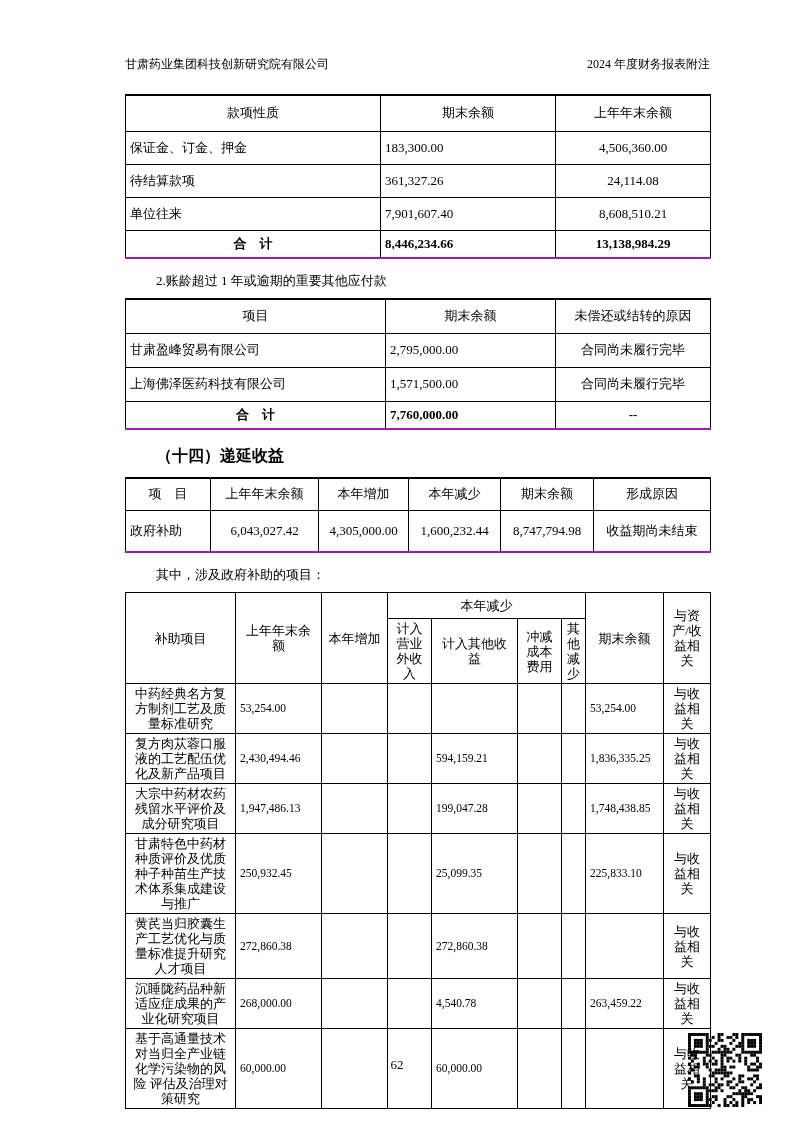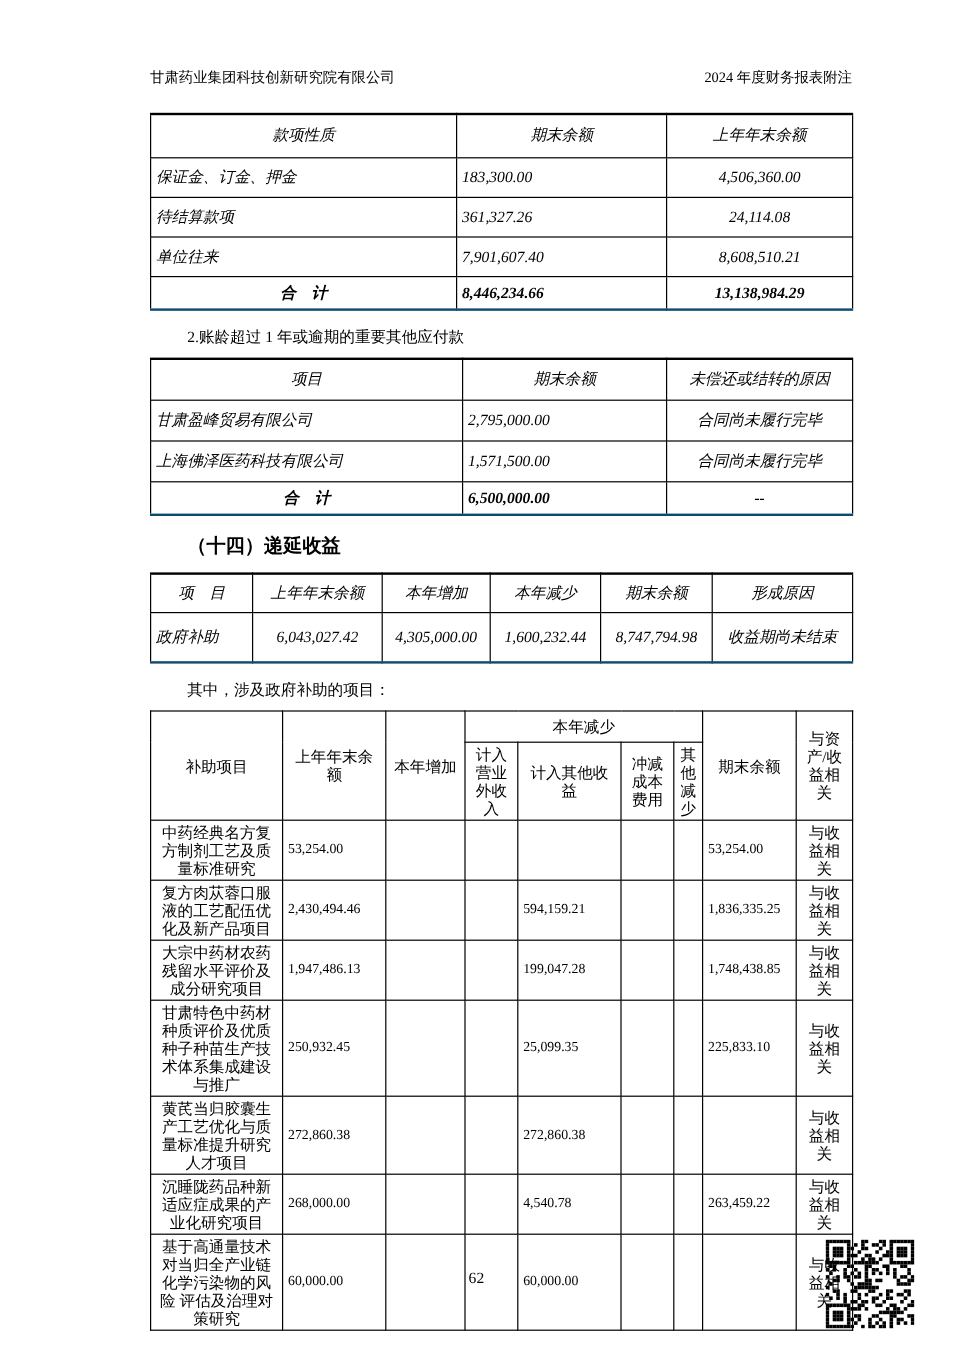--- a/index.html
+++ b/index.html
@@ -12,21 +12,21 @@
   .page { position:relative; width:794px; height:1123px; }
   .content { padding:56px 84px 0 125px; }
 
   .header { display:flex; justify-content:space-between; font-size:12px; line-height:16px; }
 
   table.tbl { border-collapse:collapse; width:585px; table-layout:fixed; font-size:13px; }
   table.tbl th, table.tbl td {
     border:1px solid #000; font-weight:normal; padding:2px 4px;
     word-break:break-all; vertical-align:middle;
   }
-  table.thick { border-top:2px solid #000; border-bottom:2px solid #0c4a6e;font-style:italic; }
+  table.thick { border-top:2px solid #000; border-bottom:2px solid #a21caf; }
 
   .t1 { margin-top:22px; }
   .t1 th { height:36px; text-align:center; }
   .t1 td { height:33px; }
   .t2 th { height:34px; text-align:center; }
   .t2 td { height:34px; }
   .t3 { margin-top:2px; }
   .t3 th { height:32px; text-align:center; }
   .t3 td { height:42px; }
 
@@ -115,21 +115,21 @@
         <td class="ar">2,795,000.00</td>
         <td class="ac">合同尚未履行完毕</td>
       </tr>
       <tr>
         <td class="al">上海佛泽医药科技有限公司</td>
         <td class="ar">1,571,500.00</td>
         <td class="ac">合同尚未履行完毕</td>
       </tr>
       <tr class="total">
         <td class="ac">合　计</td>
-        <td class="ar">6,500,000.00</td>
+        <td class="ar">7,760,000.00</td>
         <td class="ac">--</td>
       </tr>
     </tbody>
       </table>
 
     <h3 class="section-title">（十四）递延收益</h3>
 
     <table class="tbl thick t3">
       <colgroup>
           <col style="width:85px">

